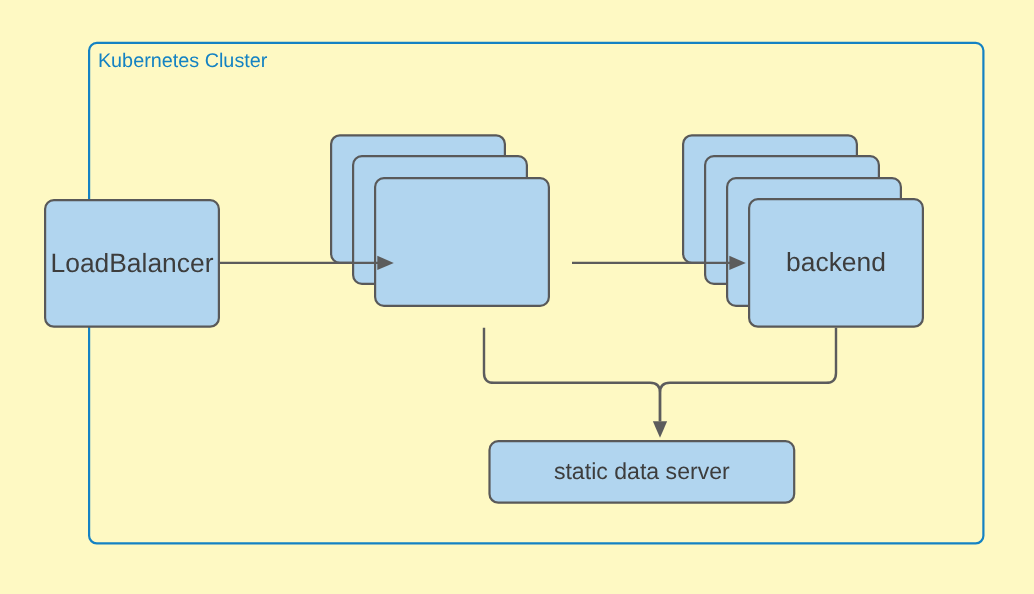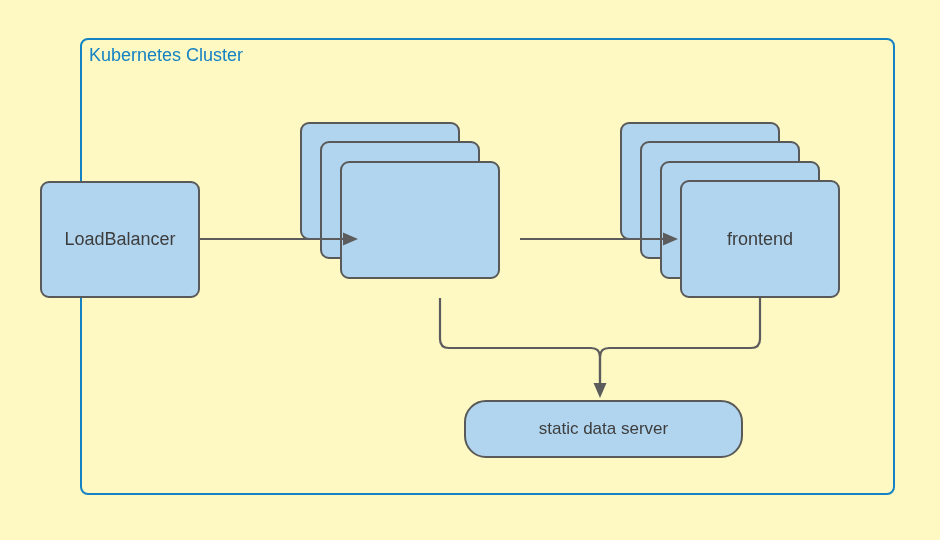--- a/index.html
+++ b/index.html
@@ -38,40 +38,39 @@
   .node {
     position: absolute;
     background: #b1d5ef;
     border: 2.5px solid #595959;
     border-radius: 9px;
     box-sizing: border-box;
     display: flex;
     align-items: center;
     justify-content: center;
     color: #3d3d3d;
-    font-size: 18px;
+    font-size: 24px;
     z-index: 2;
   }
   .stackbox {
     position: absolute;
     width: 160px;
     height: 118px;
     background: #b1d5ef;
     border: 2.5px solid #595959;
     border-radius: 9px;
     box-sizing: border-box;
     z-index: 2;
   }
   #load-balancer { left: 40px; top: 181px; width: 160px; height: 117px; }
   #frontend-node { left: 360px; top: 180px; width: 160px; height: 118px; }
   #backend-node  { left: 680px; top: 180px; width: 160px; height: 118px; }
   #static-data-server {
-    left: 464px; top: 400px; width: 279px; height: 58px;
-    font-size: 17px;
-    border-radius: 22px;
+    left: 444px; top: 400px; width: 279px; height: 58px;
+    font-size: 21px;
   }
   
   #fe-s1 { left: 300px; top: 122px; }
   #fe-s2 { left: 320px; top: 141px; }
   #fe-s3 { left: 340px; top: 161px; }
   
   #be-s1 { left: 620px; top: 122px; }
   #be-s2 { left: 640px; top: 141px; }
   #be-s3 { left: 660px; top: 161px; }
   .edges-layer {
@@ -97,21 +96,21 @@
   </div>
 
   <div class="stackbox" id="fe-s1"></div>
   <div class="stackbox" id="fe-s2"></div>
   <div class="stackbox" id="fe-s3"></div>
 
   <div class="stackbox" id="be-s1"></div>
   <div class="stackbox" id="be-s2"></div>
   <div class="stackbox" id="be-s3"></div>
   <div class="node" id="backend-node">
-    <span>frontend</span>
+    <span>backend</span>
   </div>
 
   <div class="node" id="static-data-server">
     <span>static data server</span>
   </div>
 
   <svg class="edges-layer" viewBox="0 0 940 540">
 
     <g>
       <line x1="200" y1="239" x2="344" y2="239" stroke="#5c5c5c" stroke-width="2.2"></line>

